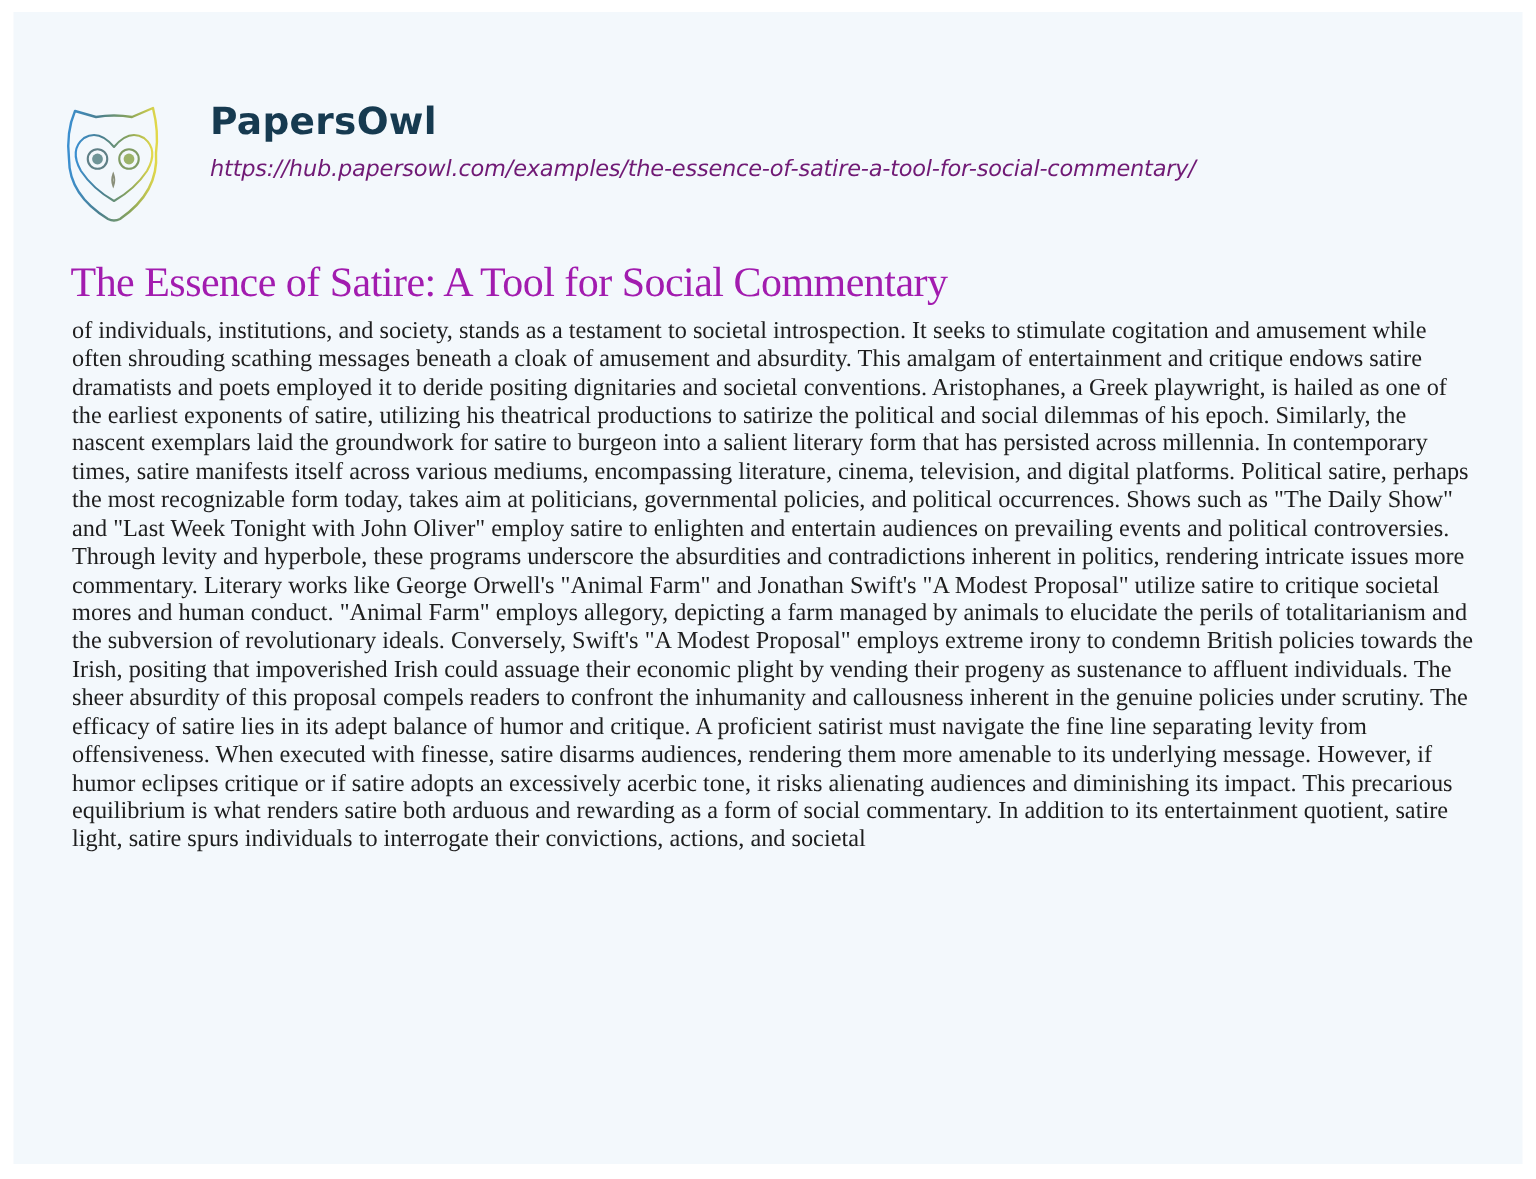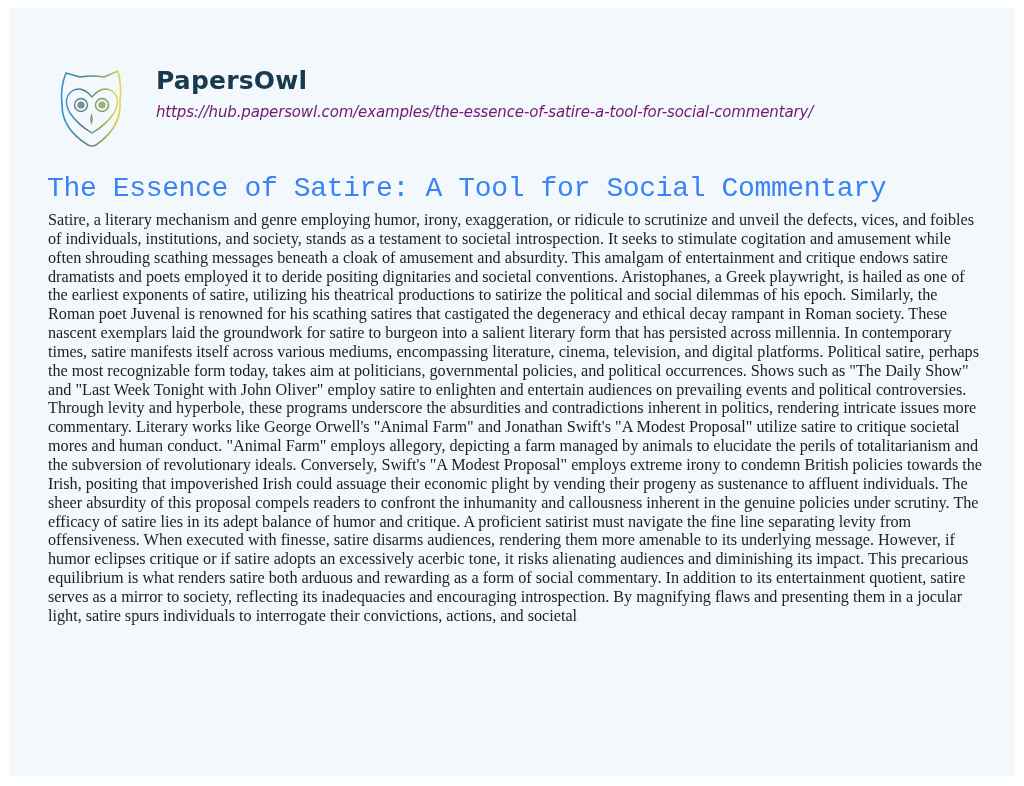--- a/index.html
+++ b/index.html
@@ -16,25 +16,25 @@
     .page-panel {
       position: absolute;
       left: 9px;
       top: 8px;
       width: 1006px;
       height: 768px;
       background: #f3f8fc;
     }
     .brand {
       position: absolute;
-      left: 56px;
+      left: 40px;
       top: 66px;
       height: 84px;
       display: flex;
-      align-items: center;
+      align-items: flex-end;
     }
     .logo {
       width: 72px;
       height: 82px;
       display: block;
     }
     .brand-text {
       position: absolute;
       left: 100px;
       top: 0;
@@ -58,24 +58,24 @@
       text-decoration: none;
       display: block;
       letter-spacing: -0.15px;
       font-style: italic;
     }
     .doc-title {
       position: absolute;
       left: 47px;
       top: 170px;
       margin: 0;
-      font-family: Liberation Mono, monospace;
+      font-family: Liberation Serif, serif;
       font-weight: normal;
       font-size: 28px;
-      color: #3b82f6;
+      color: #a21caf;
       line-height: 38px;
       letter-spacing: -0.35px;
       white-space: nowrap;
     }
     .doc-body {
       position: absolute;
       left: 48px;
       top: 211px;
       width: 930px;
     }
@@ -118,35 +118,32 @@
   </svg>
   <div class="brand-text">
     <div class="brand-name">PapersOwl</div>
     <a class="brand-url">https://hub.papersowl.com/examples/the-essence-of-satire-a-tool-for-social-commentary/</a>
   </div>
 </div>
 
 <h1 class="doc-title">The Essence of Satire: A Tool for Social Commentary</h1>
 
 <div class="doc-body">
-  <span class="doc-line">Satire, a literary mechanism and genre employing humor, irony, exaggeration, or ridicule to scrutinize and unveil the defects, vices, and foibles</span>
   <span class="doc-line">of individuals, institutions, and society, stands as a testament to societal introspection. It seeks to stimulate cogitation and amusement while</span>
   <span class="doc-line">often shrouding scathing messages beneath a cloak of amusement and absurdity. This amalgam of entertainment and critique endows satire</span>
   <span class="doc-line">dramatists and poets employed it to deride positing dignitaries and societal conventions. Aristophanes, a Greek playwright, is hailed as one of</span>
   <span class="doc-line">the earliest exponents of satire, utilizing his theatrical productions to satirize the political and social dilemmas of his epoch. Similarly, the</span>
-  <span class="doc-line">Roman poet Juvenal is renowned for his scathing satires that castigated the degeneracy and ethical decay rampant in Roman society. These</span>
   <span class="doc-line">nascent exemplars laid the groundwork for satire to burgeon into a salient literary form that has persisted across millennia. In contemporary</span>
   <span class="doc-line">times, satire manifests itself across various mediums, encompassing literature, cinema, television, and digital platforms. Political satire, perhaps</span>
   <span class="doc-line">the most recognizable form today, takes aim at politicians, governmental policies, and political occurrences. Shows such as "The Daily Show"</span>
   <span class="doc-line">and "Last Week Tonight with John Oliver" employ satire to enlighten and entertain audiences on prevailing events and political controversies.</span>
   <span class="doc-line">Through levity and hyperbole, these programs underscore the absurdities and contradictions inherent in politics, rendering intricate issues more</span>
   <span class="doc-line">commentary. Literary works like George Orwell's "Animal Farm" and Jonathan Swift's "A Modest Proposal" utilize satire to critique societal</span>
   <span class="doc-line">mores and human conduct. "Animal Farm" employs allegory, depicting a farm managed by animals to elucidate the perils of totalitarianism and</span>
   <span class="doc-line">the subversion of revolutionary ideals. Conversely, Swift's "A Modest Proposal" employs extreme irony to condemn British policies towards the</span>
   <span class="doc-line">Irish, positing that impoverished Irish could assuage their economic plight by vending their progeny as sustenance to affluent individuals. The</span>
   <span class="doc-line">sheer absurdity of this proposal compels readers to confront the inhumanity and callousness inherent in the genuine policies under scrutiny. The</span>
   <span class="doc-line">efficacy of satire lies in its adept balance of humor and critique. A proficient satirist must navigate the fine line separating levity from</span>
   <span class="doc-line">offensiveness. When executed with finesse, satire disarms audiences, rendering them more amenable to its underlying message. However, if</span>
   <span class="doc-line">humor eclipses critique or if satire adopts an excessively acerbic tone, it risks alienating audiences and diminishing its impact. This precarious</span>
   <span class="doc-line">equilibrium is what renders satire both arduous and rewarding as a form of social commentary. In addition to its entertainment quotient, satire</span>
-  <span class="doc-line">serves as a mirror to society, reflecting its inadequacies and encouraging introspection. By magnifying flaws and presenting them in a jocular</span>
   <span class="doc-line">light, satire spurs individuals to interrogate their convictions, actions, and societal</span>
 </div>
 
 </body></html>

